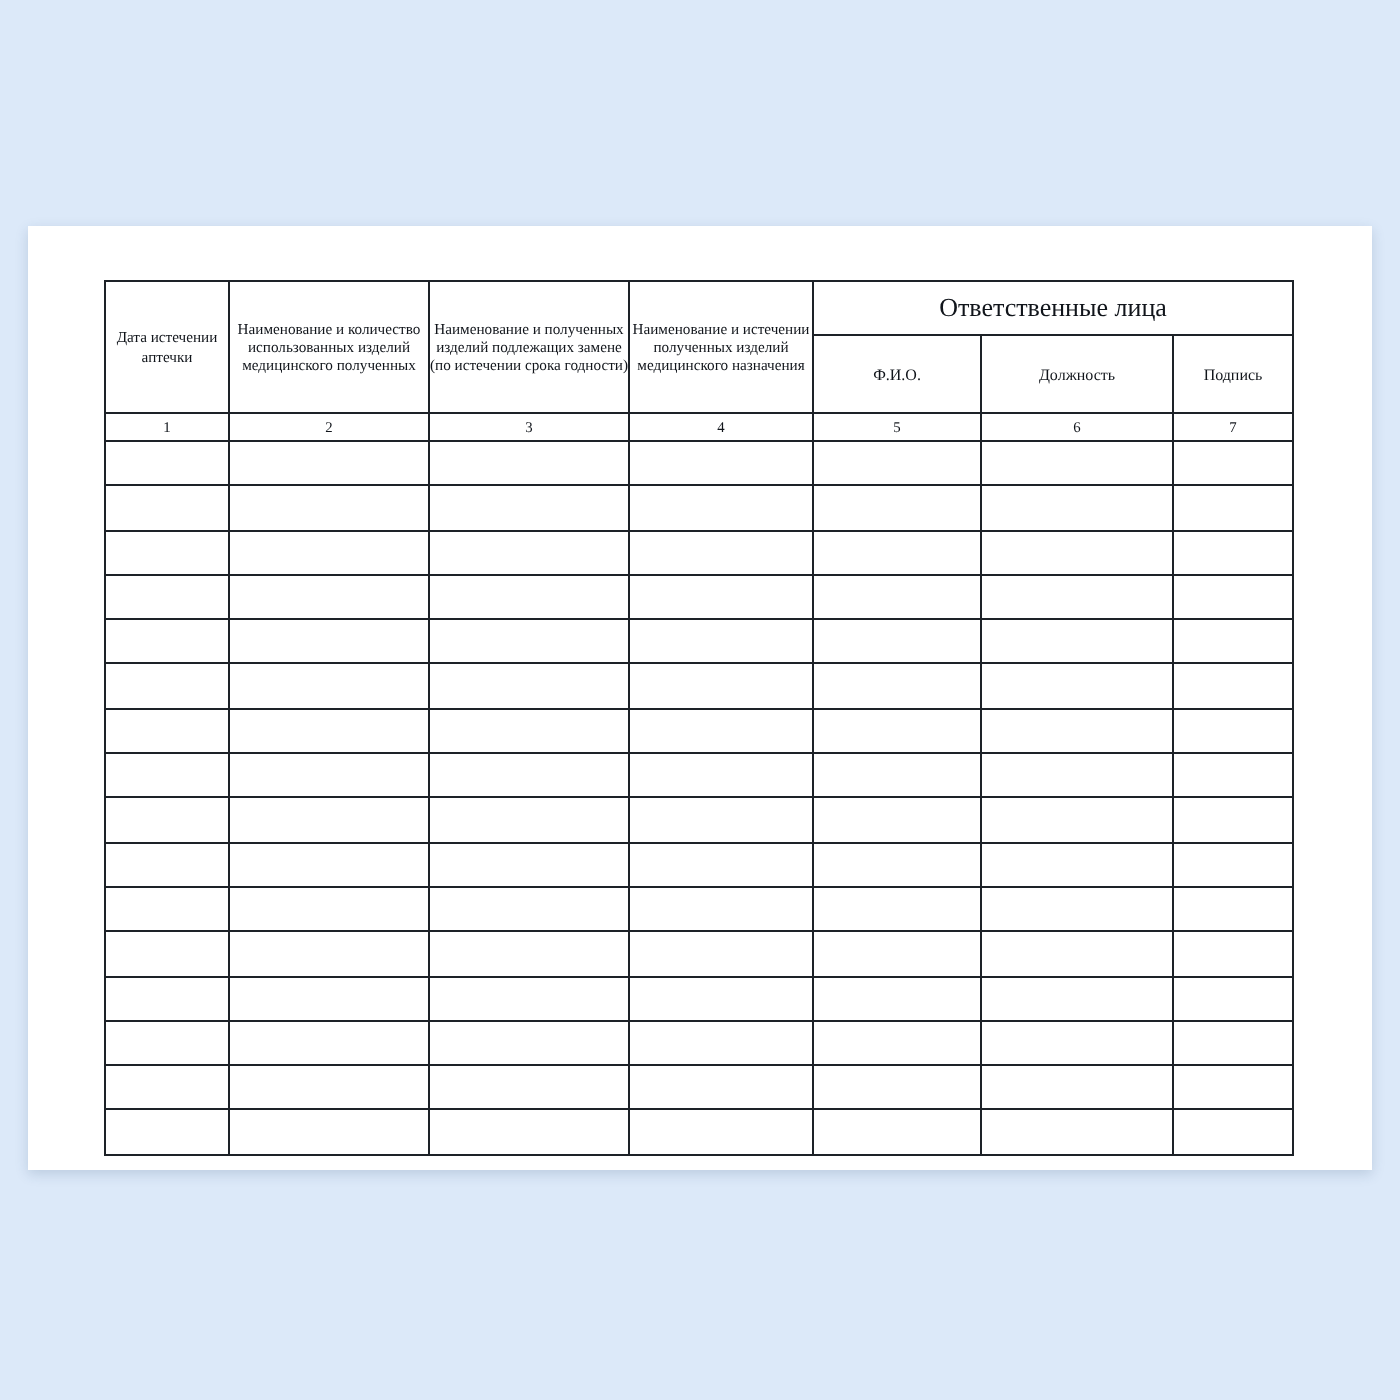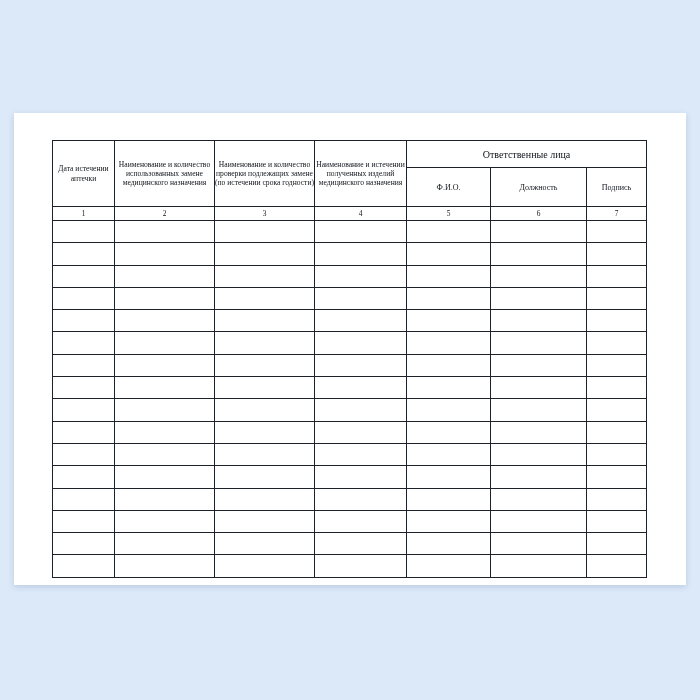--- a/index.html
+++ b/index.html
@@ -50,21 +50,21 @@
     font-weight: normal;
   }
   th.head-cell {
     height: 64px;
     font-size: 7.6px;
     line-height: 1.22;
     padding: 2px 3px;
   }
   th.group-head {
     height: 26px;
-    font-size: 10px;
+    font-size: 13px;
   }
   th.sub-head {
     height: 38px;
     font-size: 8px;
     padding: 2px 3px;
   }
   td.num-cell {
     height: 13px;
     font-size: 7.4px;
   }
@@ -91,22 +91,22 @@
             <col class="c2">
             <col class="c3">
             <col class="c4">
             <col class="c5">
             <col class="c6">
             <col class="c7">
         </colgroup>
         <thead>
           <tr>
             <th class="head-cell" rowspan="2">Дата истечении аптечки</th>
-            <th class="head-cell" rowspan="2">Наименование и количество использованных замене медицинского назначения</th>
-            <th class="head-cell" rowspan="2">Наименование и количество проверки подлежащих замене (по истечении срока годности)</th>
+            <th class="head-cell" rowspan="2">Наименование и количество использованных изделий медицинского полученных</th>
+            <th class="head-cell" rowspan="2">Наименование и полученных изделий подлежащих замене (по истечении срока годности)</th>
             <th class="head-cell" rowspan="2">Наименование и истечении полученных изделий медицинского назначения</th>
             <th class="group-head" colspan="3">Ответственные лица</th>
           </tr>
           <tr>
             <th class="sub-head">Ф.И.О.</th>
             <th class="sub-head">Должность</th>
             <th class="sub-head">Подпись</th>
           </tr>
           <tr>
             <td class="num-cell">1</td>

